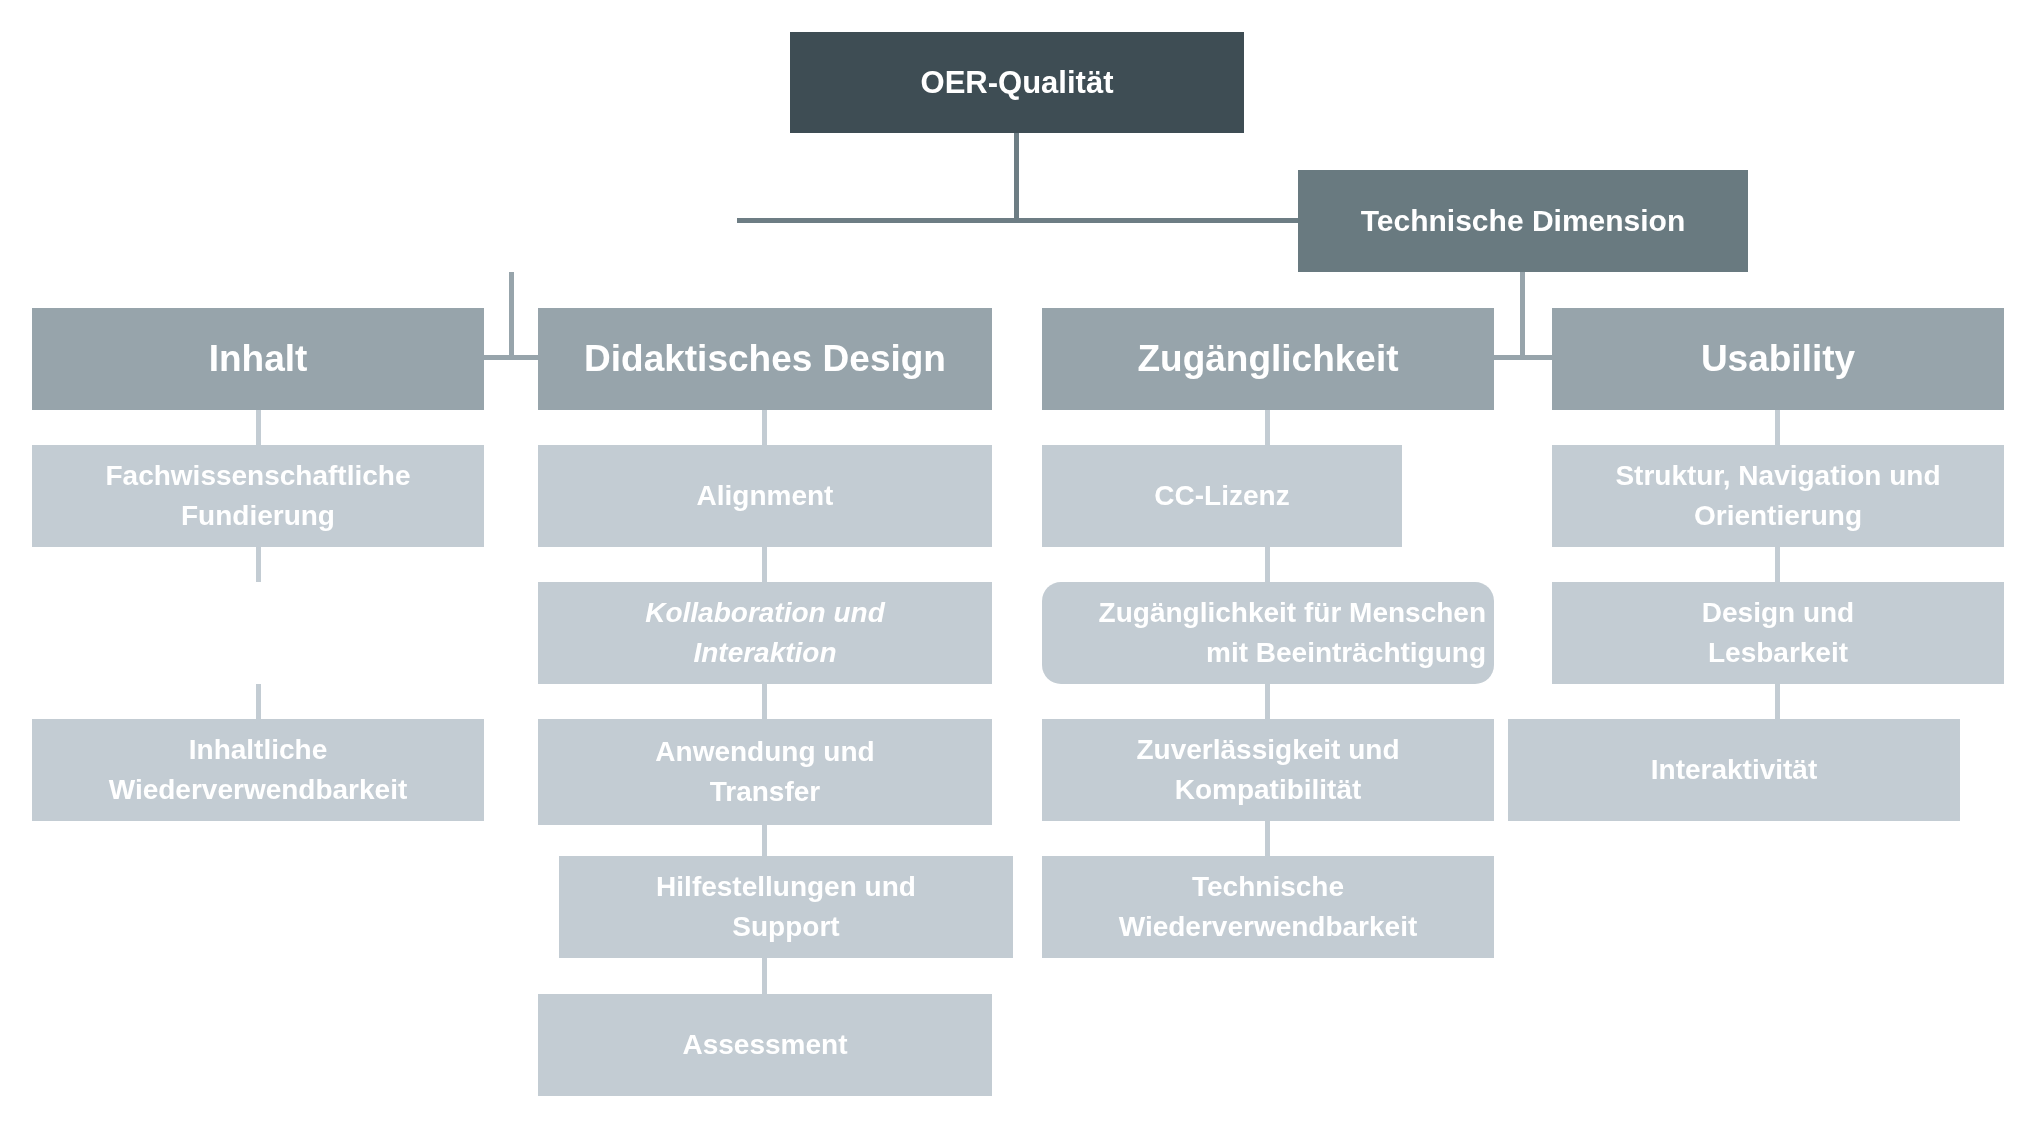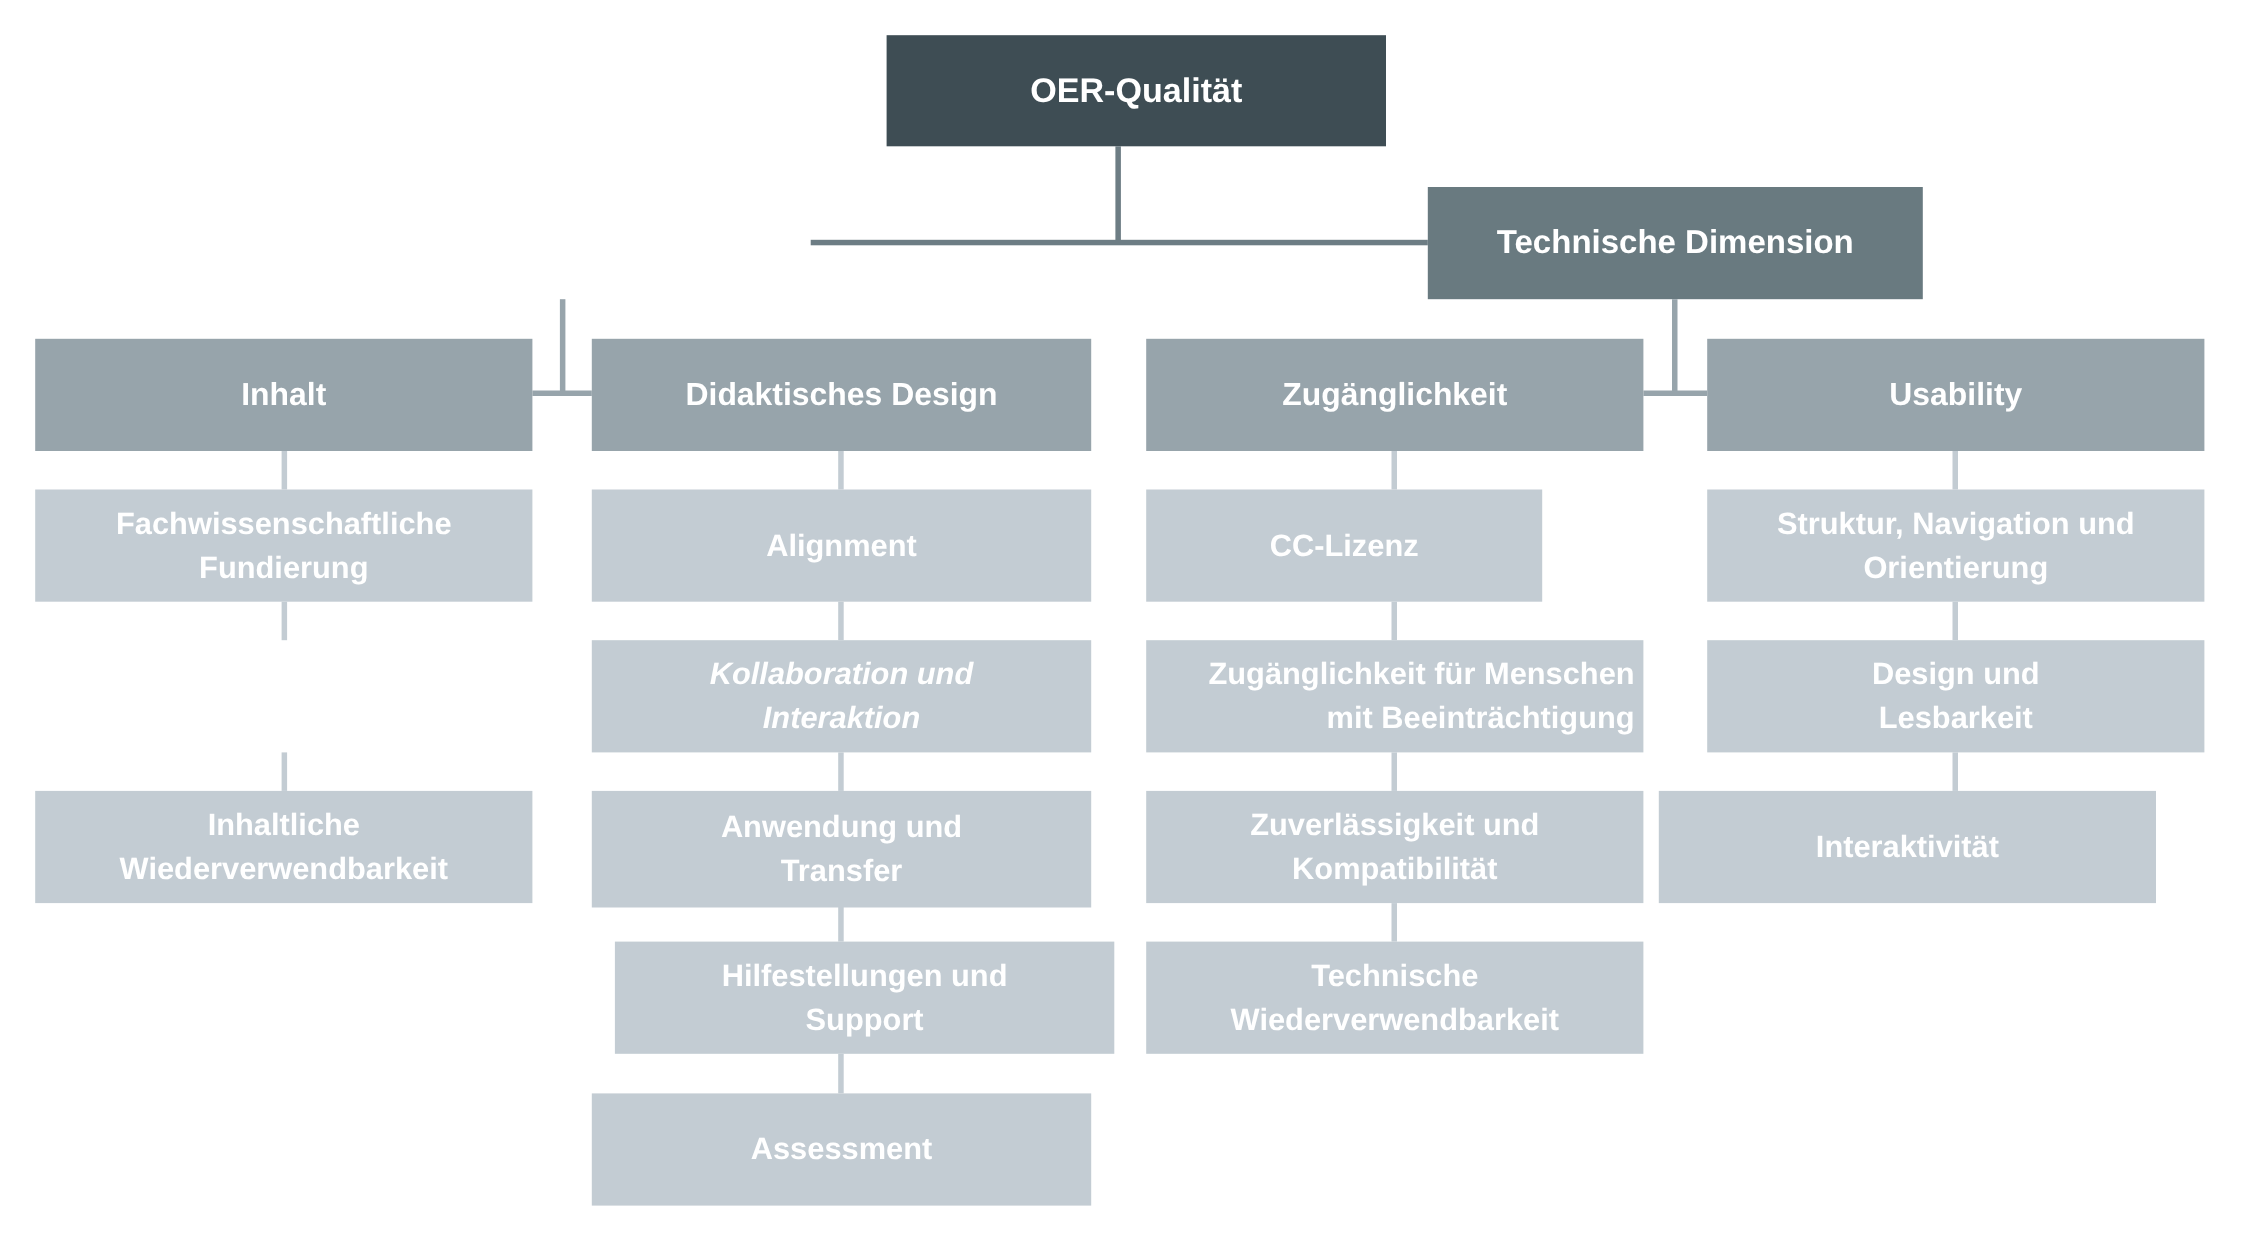--- a/index.html
+++ b/index.html
@@ -16,34 +16,34 @@
     text-align:center;
     color:#ffffff;
     font-weight:bold;
     white-space:pre-line;
     line-height:40px;
     box-sizing:border-box;
     padding:0 4px;
   }
   .l1{background:#3E4D54;font-size:31px;}
   .l2{background:#697A80;font-size:30px;}
-  .l3{background:#97A4AB;font-size:29px;}
+  .l3{background:#97A4AB;font-size:37px;}
   .l4{background:#C3CCD3;font-size:28px;}
-  .align-right{justify-content:flex-end;text-align:right;padding-right:8px;}
+  .align-right{justify-content:flex-end;text-align:right;padding-right:8px;border-radius:19px;}
   .line{position:absolute;}
   .line.dark{background:#6D7D84;}
   .line.mid{background:#97A4AB;}
   .line.light{background:#C3CCD3;}
 </style>
 </head>
 <body>
 
 <div class="canvas">
 
-  <div class="node l1" style="left:790px;top:32px;width:454px;height:101px;margin-left:16px;">OER-Qualität</div>
+  <div class="node l1" style="left:790px;top:32px;width:454px;height:101px;">OER-Qualität</div>
 
   <div class="line dark" style="left:1014px;top:133px;width:5px;height:88px;"></div>
   <div class="line dark" style="left:737px;top:218px;width:561px;height:5px;"></div>
 
   <div class="node l2" style="left:1298px;top:170px;width:450px;height:102px;">Technische Dimension</div>
 
   <div class="line mid" style="left:509px;top:272px;width:5px;height:86px;"></div>
   <div class="line mid" style="left:484px;top:355px;width:54px;height:5px;"></div>
   <div class="line mid" style="left:1520px;top:272px;width:5px;height:86px;"></div>
   <div class="line mid" style="left:1494px;top:355px;width:58px;height:5px;"></div>

